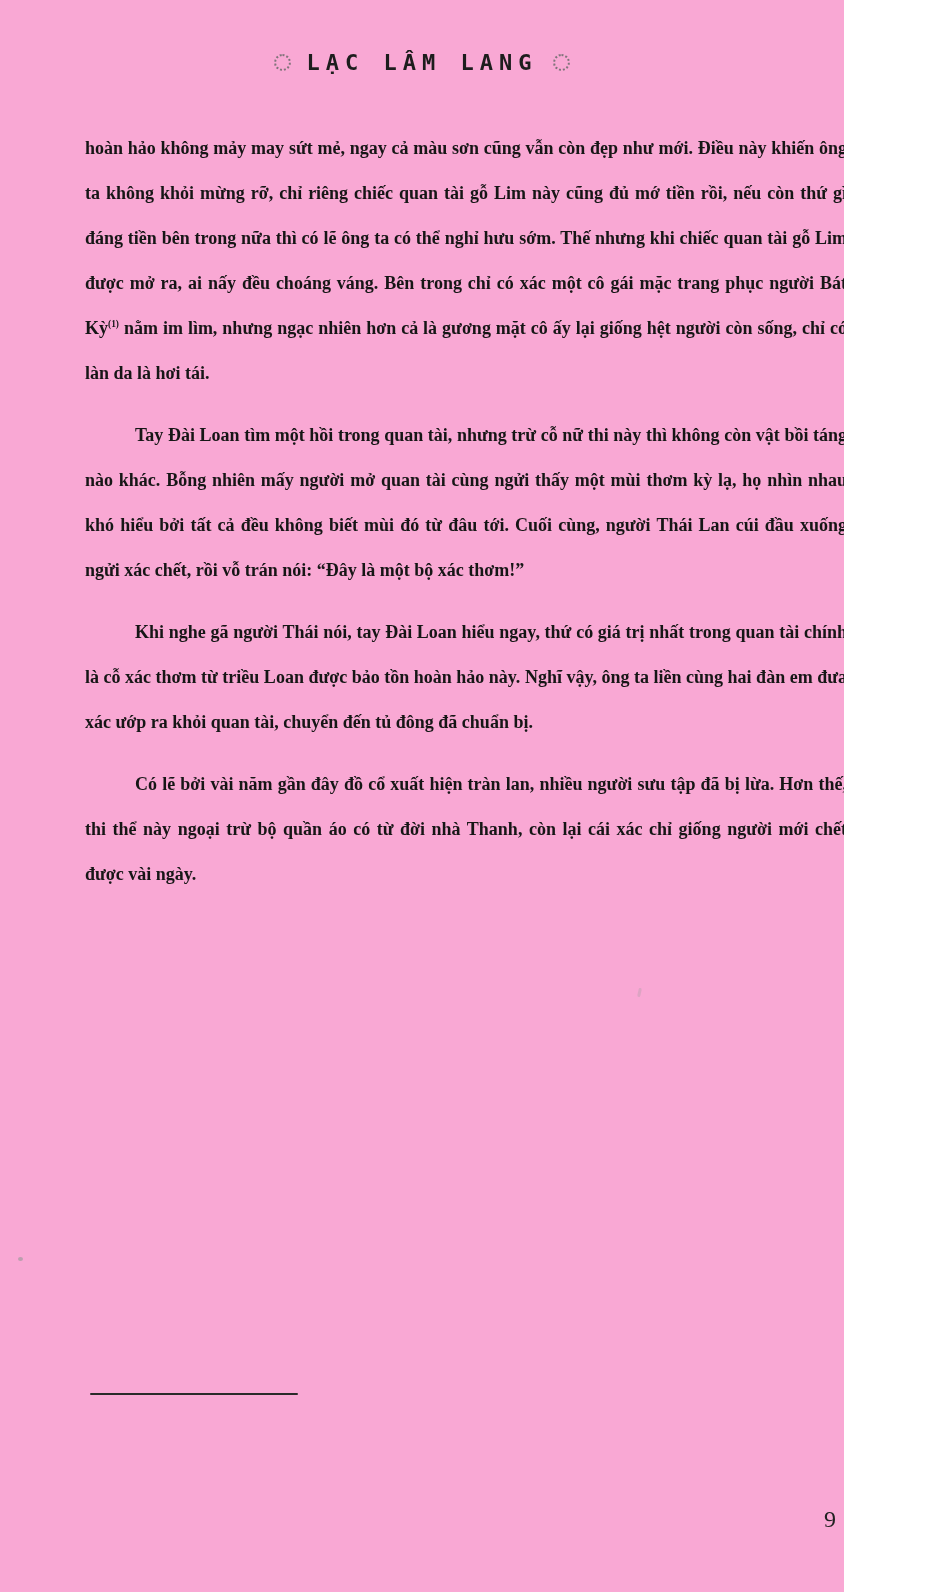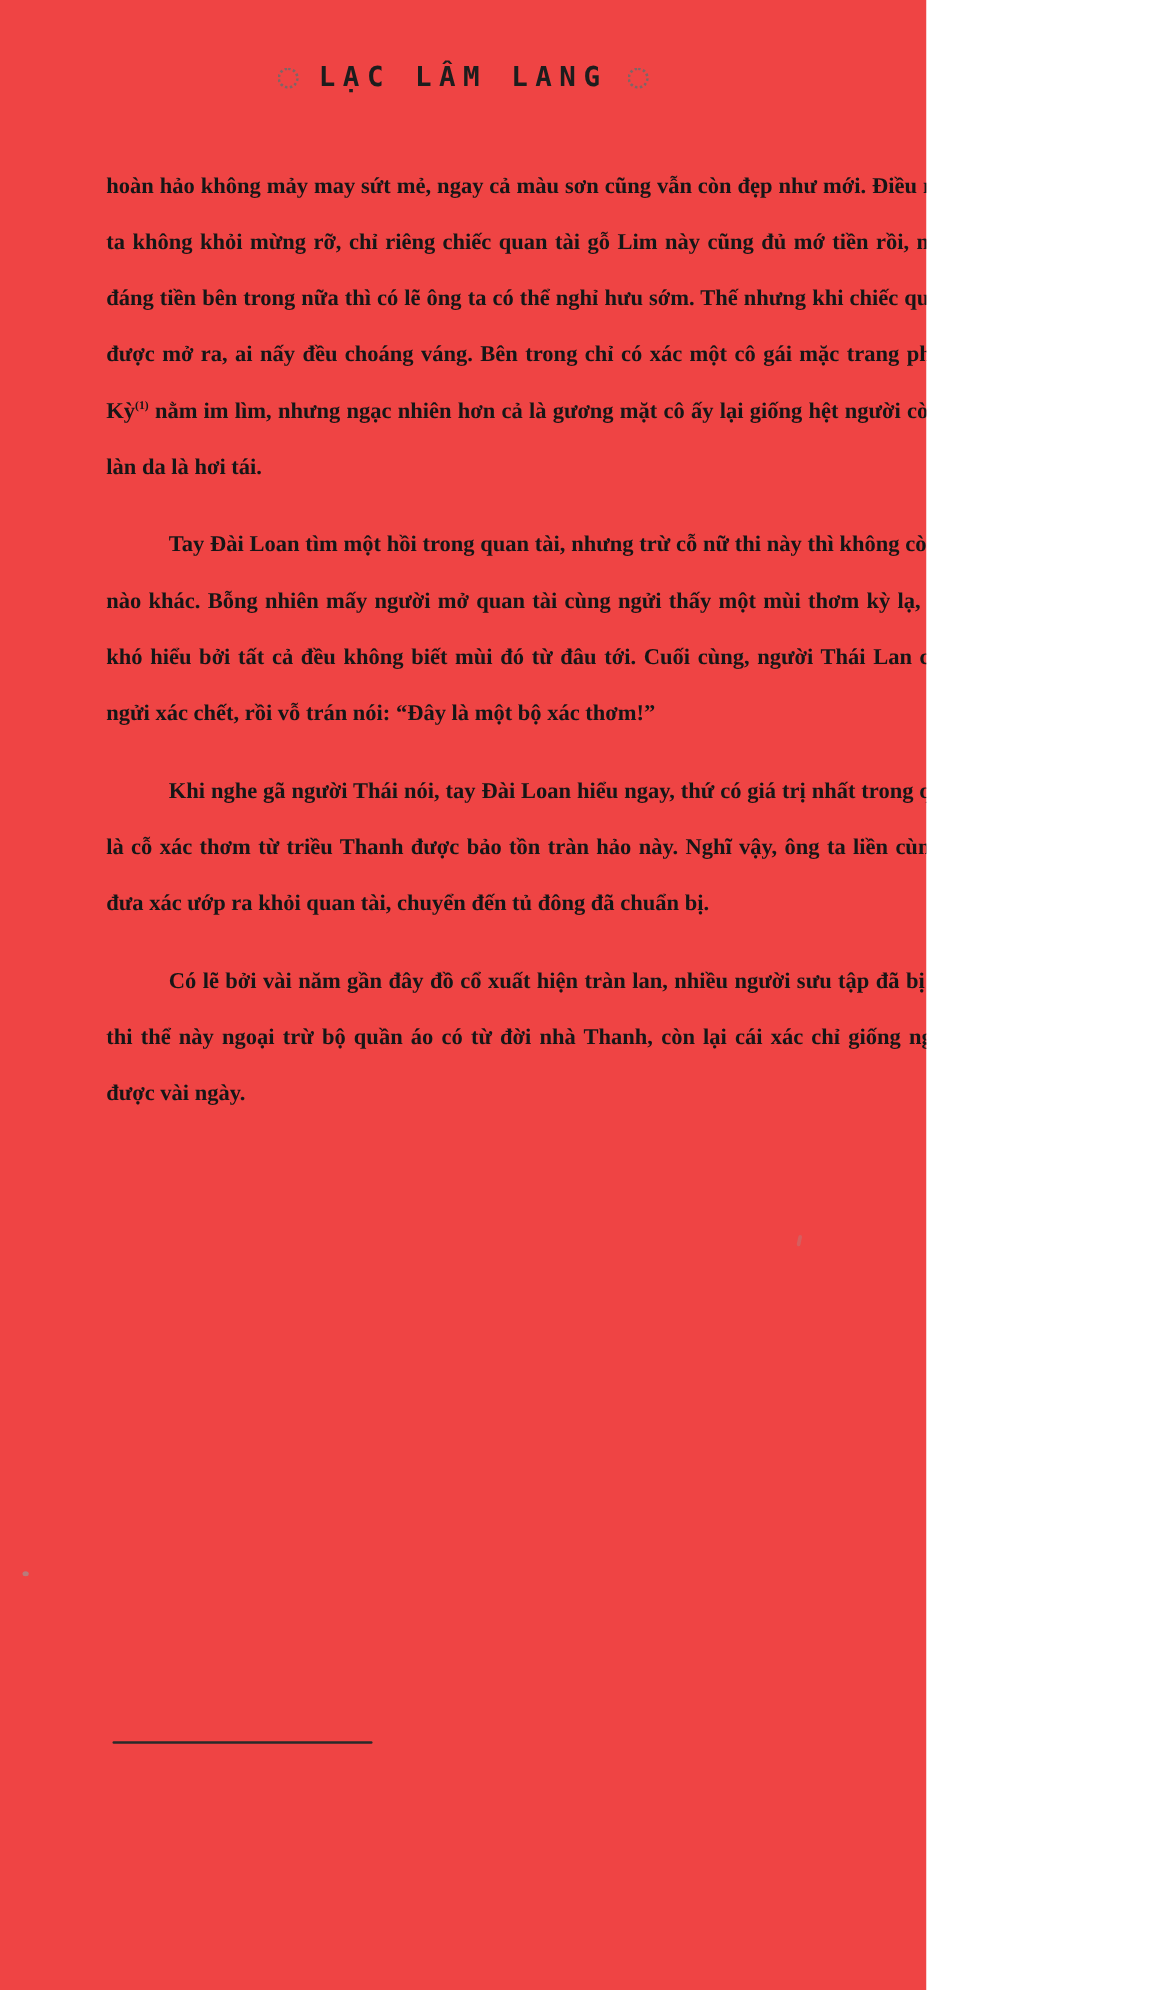--- a/index.html
+++ b/index.html
@@ -1,20 +1,20 @@
 <!DOCTYPE html>
 <html><head>
 <meta charset="utf-8">
 <style>
   html, body { margin: 0; padding: 0; }
   .page {
     position: relative;
-    width: 741px;
+    width: 844px;
     height: 1592px;
-    background: #ef4444;
+    background: #f9a8d4;
     font-family: "Liberation Serif", serif;
     color: #151515;
     overflow: hidden;
     box-sizing: border-box;
   }
   .page-header {
     position: absolute;
     top: 50px; left: 0; right: 0;
     display: flex;
     justify-content: center;
@@ -98,21 +98,21 @@
 
   <header class="page-header">
     <span class="ornament"></span>
     <span class="running-title">LẠC LÂM LANG</span>
     <span class="ornament"></span>
   </header>
 
   <main class="body-text">
     <p><span>hoàn hảo không mảy may sứt mẻ, ngay cả màu sơn cũng vẫn còn đẹp như mới. Điều này khiến ông ta không khỏi mừng rỡ, chỉ riêng chiếc quan tài gỗ Lim này cũng đủ mớ tiền rồi, nếu còn thứ gì đáng tiền bên trong nữa thì có lẽ ông ta có thể nghỉ hưu sớm. Thế nhưng khi chiếc quan tài gỗ Lim được mở ra, ai nấy đều choáng váng. Bên trong chỉ có xác một cô gái mặc trang phục người Bát Kỳ</span><sup>(1)</sup><span> nằm im lìm, nhưng ngạc nhiên hơn cả là gương mặt cô ấy lại giống hệt người còn sống, chỉ có làn da là hơi tái.</span></p>
     <p class="indent">Tay Đài Loan tìm một hồi trong quan tài, nhưng trừ cỗ nữ thi này thì không còn vật bồi táng nào khác. Bỗng nhiên mấy người mở quan tài cùng ngửi thấy một mùi thơm kỳ lạ, họ nhìn nhau khó hiểu bởi tất cả đều không biết mùi đó từ đâu tới. Cuối cùng, người Thái Lan cúi đầu xuống ngửi xác chết, rồi vỗ trán nói: “Đây là một bộ xác thơm!”</p>
-    <p class="indent">Khi nghe gã người Thái nói, tay Đài Loan hiểu ngay, thứ có giá trị nhất trong quan tài chính là cỗ xác thơm từ triều Thanh được bảo tồn tràn hảo này. Nghĩ vậy, ông ta liền cùng hai đàn em đưa xác ướp ra khỏi quan tài, chuyển đến tủ đông đã chuẩn bị.</p>
+    <p class="indent">Khi nghe gã người Thái nói, tay Đài Loan hiểu ngay, thứ có giá trị nhất trong quan tài chính là cỗ xác thơm từ triều Loan được bảo tồn hoàn hảo này. Nghĩ vậy, ông ta liền cùng hai đàn em đưa xác ướp ra khỏi quan tài, chuyển đến tủ đông đã chuẩn bị.</p>
     <p class="indent">Có lẽ bởi vài năm gần đây đồ cổ xuất hiện tràn lan, nhiều người sưu tập đã bị lừa. Hơn thế, thi thể này ngoại trừ bộ quần áo có từ đời nhà Thanh, còn lại cái xác chỉ giống người mới chết được vài ngày.</p>
   </main>
 
   <div class="footnote-section">
     <div class="footnote-divider"></div>
   </div>
 
   <div class="page-number">9</div>
 
   <div class="scan-artifact artifact-1"></div>

